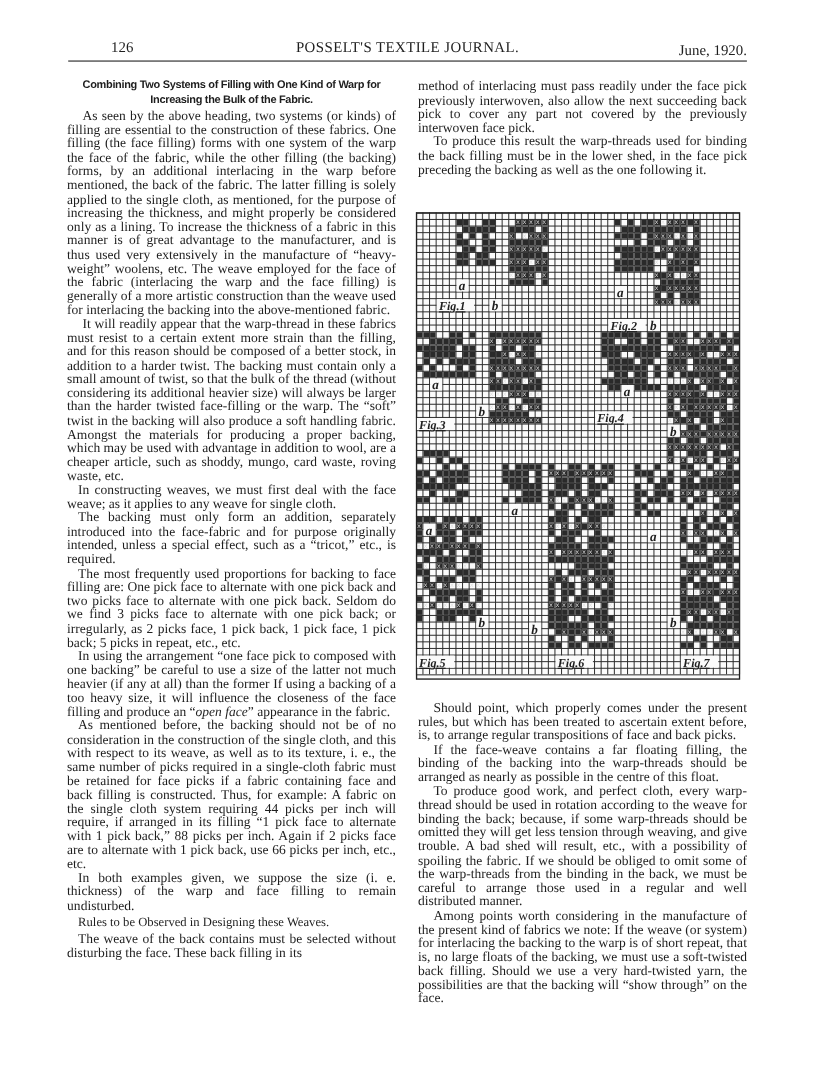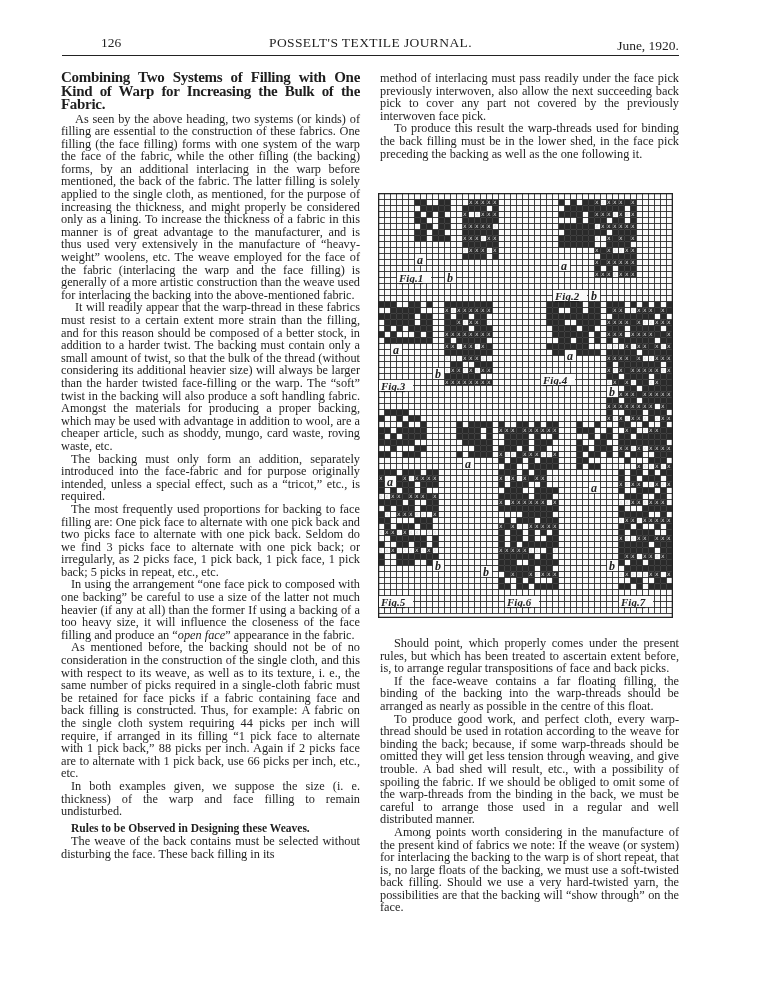--- a/index.html
+++ b/index.html
@@ -10,40 +10,41 @@
   .hdr-page { position:absolute; left:0; top:2px; font-size:13.5px;margin-left:39px; }
   .hdr-title { position:absolute; left:0; right:0; top:2px; text-align:center; font-size:13.5px; letter-spacing:0.4px; }
   .hdr-date { position:absolute; right:0; top:5px; font-size:13.5px; }
   .col { position:absolute; font-size:12.3px; line-height:12.6px; text-align:justify; }
   .col-left { left:61px; top:71px; width:299px; }
   .col-right-top { left:380px; top:72px; width:299px; }
   .col-right-bottom { left:380px; top:637px; width:299px; }
   .col p { margin:0; text-indent:14px; }
   .col p.noind { text-indent:0; }
   .col p.ind2 { text-indent:10px; }
-  .heading { font-family:Liberation Serif, serif; font-weight:bold;
-             font-size:15px; line-height:13.5px; margin:0 0 1px 0; letter-spacing:-0.3px; }
-  .subhead { font-weight:bold; font-size:11.5px; margin:4px 0 1px 0; text-indent:10px; }
+  .heading { font-family:Liberation Sans, sans-serif; font-weight:bold;
+             font-size:10px; line-height:13.5px; text-align:center; margin:0 0 1px 0; letter-spacing:-0.3px; }
+  .subhead { font-weight:normal; font-size:11.5px; margin:4px 0 1px 0; text-indent:10px; }
   em { font-style:italic; }
   .figure { position:absolute; left:378px; top:193px; width:295px; height:425px; }
   .figure svg { display:block; }
 </style>
 </head>
 <body>
 
 <div class="header">
   <span class="hdr-page">126</span>
   <span class="hdr-title">POSSELT'S TEXTILE JOURNAL.</span>
   <span class="hdr-date">June, 1920.</span>
 </div>
 
 <div class="col col-left">
   <h2 class="heading">Combining Two Systems of Filling with One Kind of Warp for Increasing the Bulk of the Fabric.</h2>
   <p>As seen by the above heading, two systems (or kinds) of filling are essential to the construction of these fabrics. One filling (the face filling) forms with one system of the warp the face of the fabric, while the other filling (the backing) forms, by an additional interlacing in the warp before mentioned, the back of the fabric. The latter filling is solely applied to the single cloth, as mentioned, for the purpose of increasing the thickness, and might properly be considered only as a lining. To increase the thickness of a fabric in this manner is of great advantage to the manufacturer, and is thus used very extensively in the manufacture of “heavy-weight” woolens, etc. The weave employed for the face of the fabric (interlacing the warp and the face filling) is generally of a more artistic construction than the weave used for interlacing the backing into the above-mentioned fabric.</p>
   <p>It will readily appear that the warp-thread in these fabrics must resist to a certain extent more strain than the filling, and for this reason should be composed of a better stock, in addition to a harder twist. The backing must contain only a small amount of twist, so that the bulk of the thread (without considering its additional heavier size) will always be larger than the harder twisted face-filling or the warp. The “soft” twist in the backing will also produce a soft handling fabric. Amongst the materials for producing a proper backing, which may be used with advantage in addition to wool, are a cheaper article, such as shoddy, mungo, card waste, roving waste, etc.</p>
+  <p class="ind2">In constructing weaves, we must first deal with the face weave; as it applies to any weave for single cloth.</p>
   <p class="ind2">The backing must only form an addition, separately introduced into the face-fabric and for purpose originally intended, unless a special effect, such as a “tricot,” etc., is required.</p>
   <p class="ind2">The most frequently used proportions for backing to face filling are: One pick face to alternate with one pick back and two picks face to alternate with one pick back. Seldom do we find 3 picks face to alternate with one pick back; or irregularly, as 2 picks face, 1 pick back, 1 pick face, 1 pick back; 5 picks in repeat, etc., etc.</p>
   <p class="ind2"><span>In using the arrangement “one face pick to composed with one backing” be careful to use a size of the latter not much heavier (if any at all) than the former If using a backing of a too heavy size, it will influence the closeness of the face filling and produce an “</span><em>open face</em><span>” appearance in the fabric.</span></p>
   <p class="ind2">As mentioned before, the backing should not be of no consideration in the construction of the single cloth, and this with respect to its weave, as well as to its texture, i. e., the same number of picks required in a single-cloth fabric must be retained for face picks if a fabric containing face and back filling is constructed. Thus, for example: A fabric on the single cloth system requiring 44 picks per inch will require, if arranged in its filling “1 pick face to alternate with 1 pick back,” 88 picks per inch. Again if 2 picks face are to alternate with 1 pick back, use 66 picks per inch, etc., etc.</p>
   <p class="ind2">In both examples given, we suppose the size (i. e. thickness) of the warp and face filling to remain undisturbed.</p>
   <div class="subhead">Rules to be Observed in Designing these Weaves.</div>
   <p class="ind2">The weave of the back contains must be selected without disturbing the face. These back filling in its</p>
 </div>
 
 <div class="col col-right-top">

